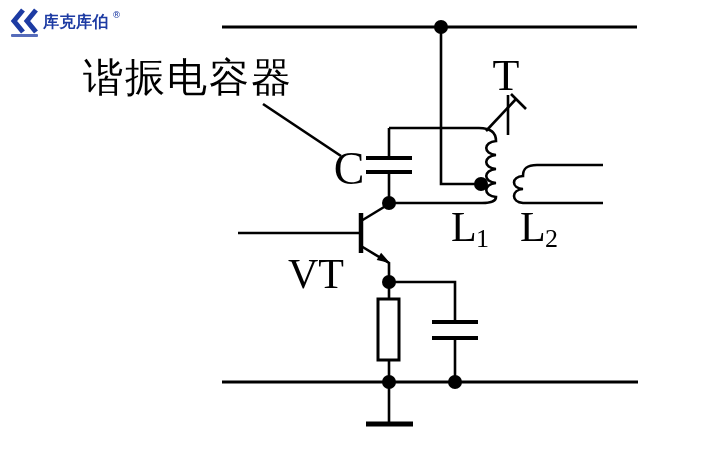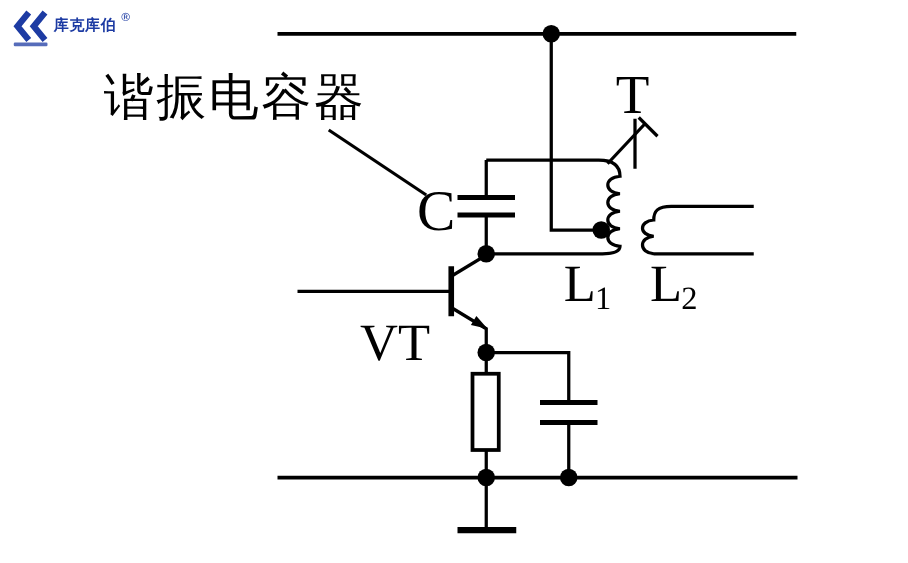--- a/index.html
+++ b/index.html
@@ -2,21 +2,21 @@
 <html><head>
 <meta charset="utf-8">
 <style>
   html,body{margin:0;padding:0;background:#fff;}
   .stage{position:relative;width:726px;height:450px;background:#fff;overflow:hidden;
          font-family:"Liberation Serif","DejaVu Serif",serif;}
   .logo{position:absolute;left:10px;top:8px;display:flex;align-items:flex-start;gap:3px;}
   .logo-icon{position:relative;width:30px;height:30px;}
   .tagline-bar{position:absolute;left:1px;top:26px;width:27px;height:3px;
                background:#1d3ba3;opacity:.75;border-radius:1px;}
-  .brand-name{color:#1d3ba3;font-weight:bold;font-size:12px;line-height:1;
+  .brand-name{color:#1d3ba3;font-weight:bold;font-size:16px;line-height:1;
               margin-top:6px;letter-spacing:0.5px;
               font-family:"DejaVu Sans","Liberation Sans",sans-serif;}
   .reg-mark{color:#1d3ba3;font-size:9px;line-height:1;margin-top:3px;
             font-family:"DejaVu Sans",sans-serif;}
   svg text{fill:#000;}
   .cn-label{font-size:40px;letter-spacing:2px;
             font-family:"DejaVu Serif","DejaVu Sans",serif;}
   .ref-label{font-family:"Liberation Serif","DejaVu Serif",serif;}
 </style>
 </head>

